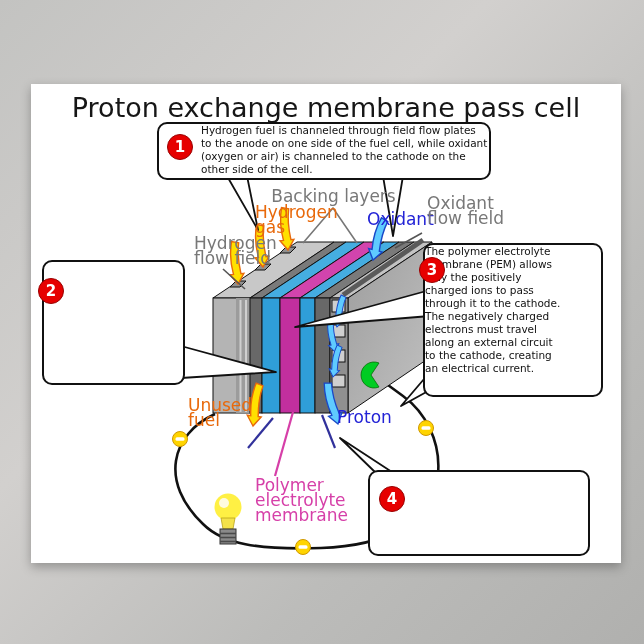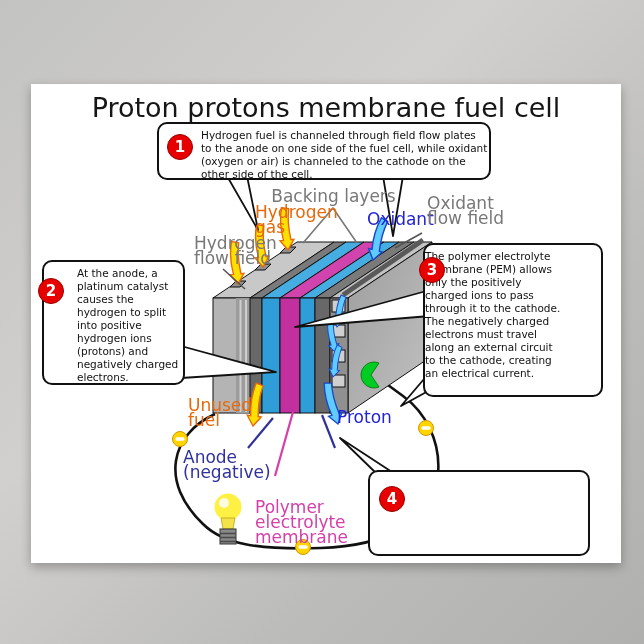--- a/index.html
+++ b/index.html
@@ -4,30 +4,30 @@
 <style>
   html,body{margin:0;padding:0;}
   #stage{position:relative;width:644px;height:644px;overflow:hidden;
          background:linear-gradient(135deg,#c3c3c1 0%,#d2d0ce 38%,#bcbcba 70%,#b0b0ae 100%);
          font-family:"DejaVu Sans","Liberation Sans",sans-serif;}
   #poster{position:absolute;left:31px;top:84px;width:590px;height:479px;background:#ffffff;
           box-shadow:0 4px 10px rgba(0,0,0,.28);}
   #diagram-svg{position:absolute;left:0;top:0;}
   .title{position:absolute;left:0;top:8px;width:100%;text-align:center;font-size:27px;color:#161616;letter-spacing:0;}
   .callout{position:absolute;background:#fff;border:2.2px solid #111;border-radius:10px;box-sizing:border-box;}
-  .callout .txt{font-size:10.5px;line-height:13px;color:#111;padding-top:5px;padding-right:4px;}
+  .callout .txt{font-size:10.5px;line-height:13px;color:#111;padding-right:4px;}
   .badge{position:absolute;width:26px;height:26px;border-radius:50%;color:#fff;font-size:15px;font-weight:bold;
          display:flex;align-items:center;justify-content:center;background:var(--badge_red,#e60000);
          border:1.5px solid #990000;box-sizing:border-box;}
   .lbl{position:absolute;font-size:17px;line-height:15px;white-space:pre-line;}
   .lbl.gray{color:var(--field_gray,#787878);}
   .lbl.orange{color:var(--hydrogen_orange,#e8690b);}
   .lbl.blue{color:var(--oxidant_blue,#2323d6);}
   .lbl.navy{color:var(--ion_navy,#31319b);}
-  .lbl.magenta{color:var(--membrane_magenta,#d63fa8);margin-top:22px;}
+  .lbl.magenta{color:var(--membrane_magenta,#d63fa8);}
 </style>
 </head>
 <body>
 
 <div id="stage">
  <div id="poster">
 
   <svg id="diagram-svg" width="590" height="479" viewBox="0 0 590 479">
     <defs>
       <linearGradient id="sideGrad" x1="0" y1="0" x2="1" y2="1">
@@ -134,49 +134,46 @@
     <g fill="#fff" stroke="#111" stroke-width="1.8" stroke-linejoin="round">
       <polygon points="196,92 227,146 216,92"></polygon>
       <polygon points="352,92 362,152 372,92"></polygon>
       <polygon points="150,262 245,288 150,294"></polygon>
       <polygon points="399,206 264,243 399,232"></polygon>
       <polygon points="399,288 370,322 399,306"></polygon>
       <polygon points="346,390 309,354 364,390"></polygon>
     </g>
   </svg>
 
-  <div class="title">Proton protons membrane fuel cell</div>
+  <div class="title">Proton exchange membrane pass cell</div>
 
   <div class="callout" style="left:126px;top:38px;width:334px;height:58px;">
     <div class="badge" style="left:8px;top:10px;">1</div>
     <div class="txt" style="margin-left:42px;width:288px;">Hydrogen fuel is channeled through field flow plates to the anode on one side of the fuel cell, while oxidant (oxygen or air) is channeled to the cathode on the other side of the cell.</div>
   </div>
   <div class="callout" style="left:11px;top:176px;width:143px;height:125px;">
     <div class="badge" style="left:-6px;top:16px;">2</div>
-    <div class="txt" style="margin-left:33px;width:106px;">At the anode, a platinum catalyst causes the hydrogen to split into positive hydrogen ions (protons) and negatively charged electrons.</div>
   </div>
   <div class="callout" style="left:392px;top:159px;width:180px;height:154px;">
     <div class="badge" style="left:-6px;top:12px;">3</div>
     <div class="txt" style="width:140px;">The polymer electrolyte membrane (PEM) allows only the positively charged ions to pass through it to the cathode. The negatively charged electrons must travel along an external circuit to the cathode, creating an electrical current.</div>
   </div>
   <div class="callout" style="left:337px;top:386px;width:222px;height:86px;">
     <div class="badge" style="left:9px;top:14px;">4</div>
   </div>
 
   <div class="lbl gray" style="left:230px;top:105px;width:145px;text-align:center;">Backing layers</div>
   <div class="lbl orange" style="left:224px;top:121px;">Hydrogen
 gas</div>
   <div class="lbl blue" style="left:336px;top:128px;">Oxidant</div>
   <div class="lbl gray" style="left:396px;top:112px;">Oxidant
 flow field</div>
   <div class="lbl gray" style="left:163px;top:152px;">Hydrogen
 flow field</div>
   <div class="lbl orange" style="left:157px;top:314px;">Unused
 fuel</div>
   <div class="lbl blue" style="left:306px;top:326px;">Proton</div>
-  <div class="lbl navy" style="left:152px;top:366px;">Anode
-(negative)</div>
   <div class="lbl magenta" style="left:224px;top:394px;">Polymer
 electrolyte
 membrane</div>
 
  </div>
 </div>
 
 </body></html>

